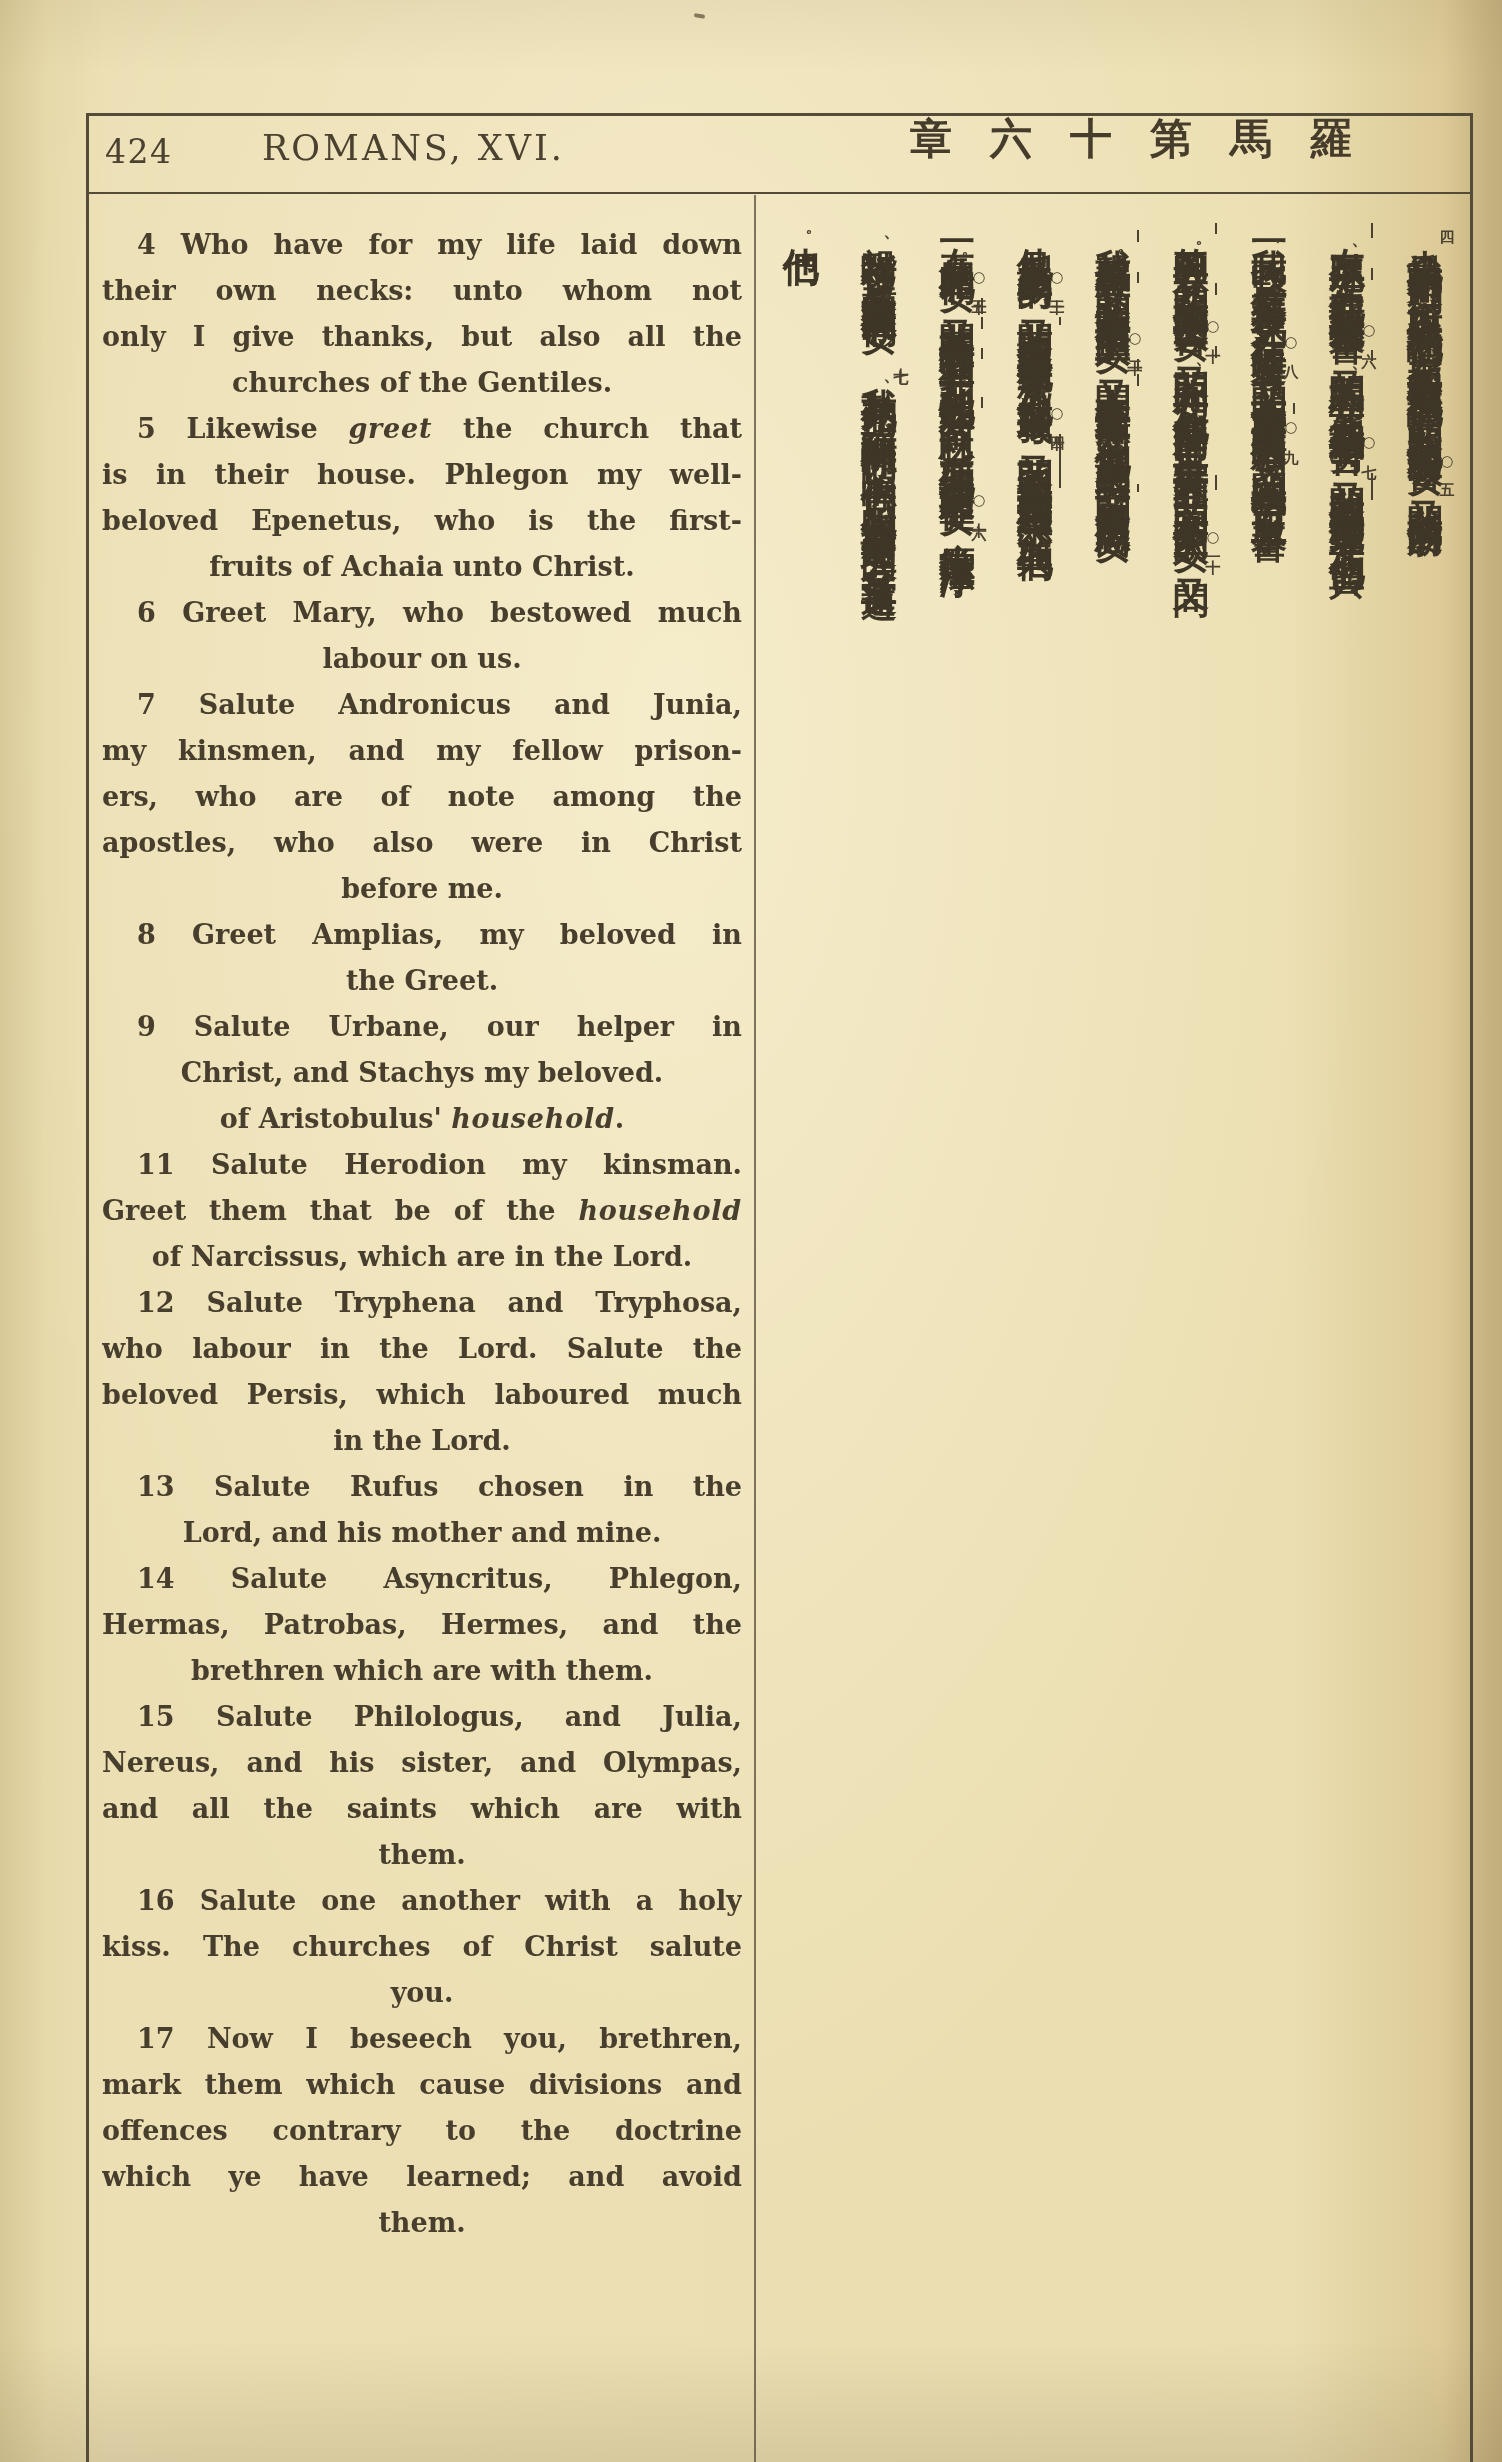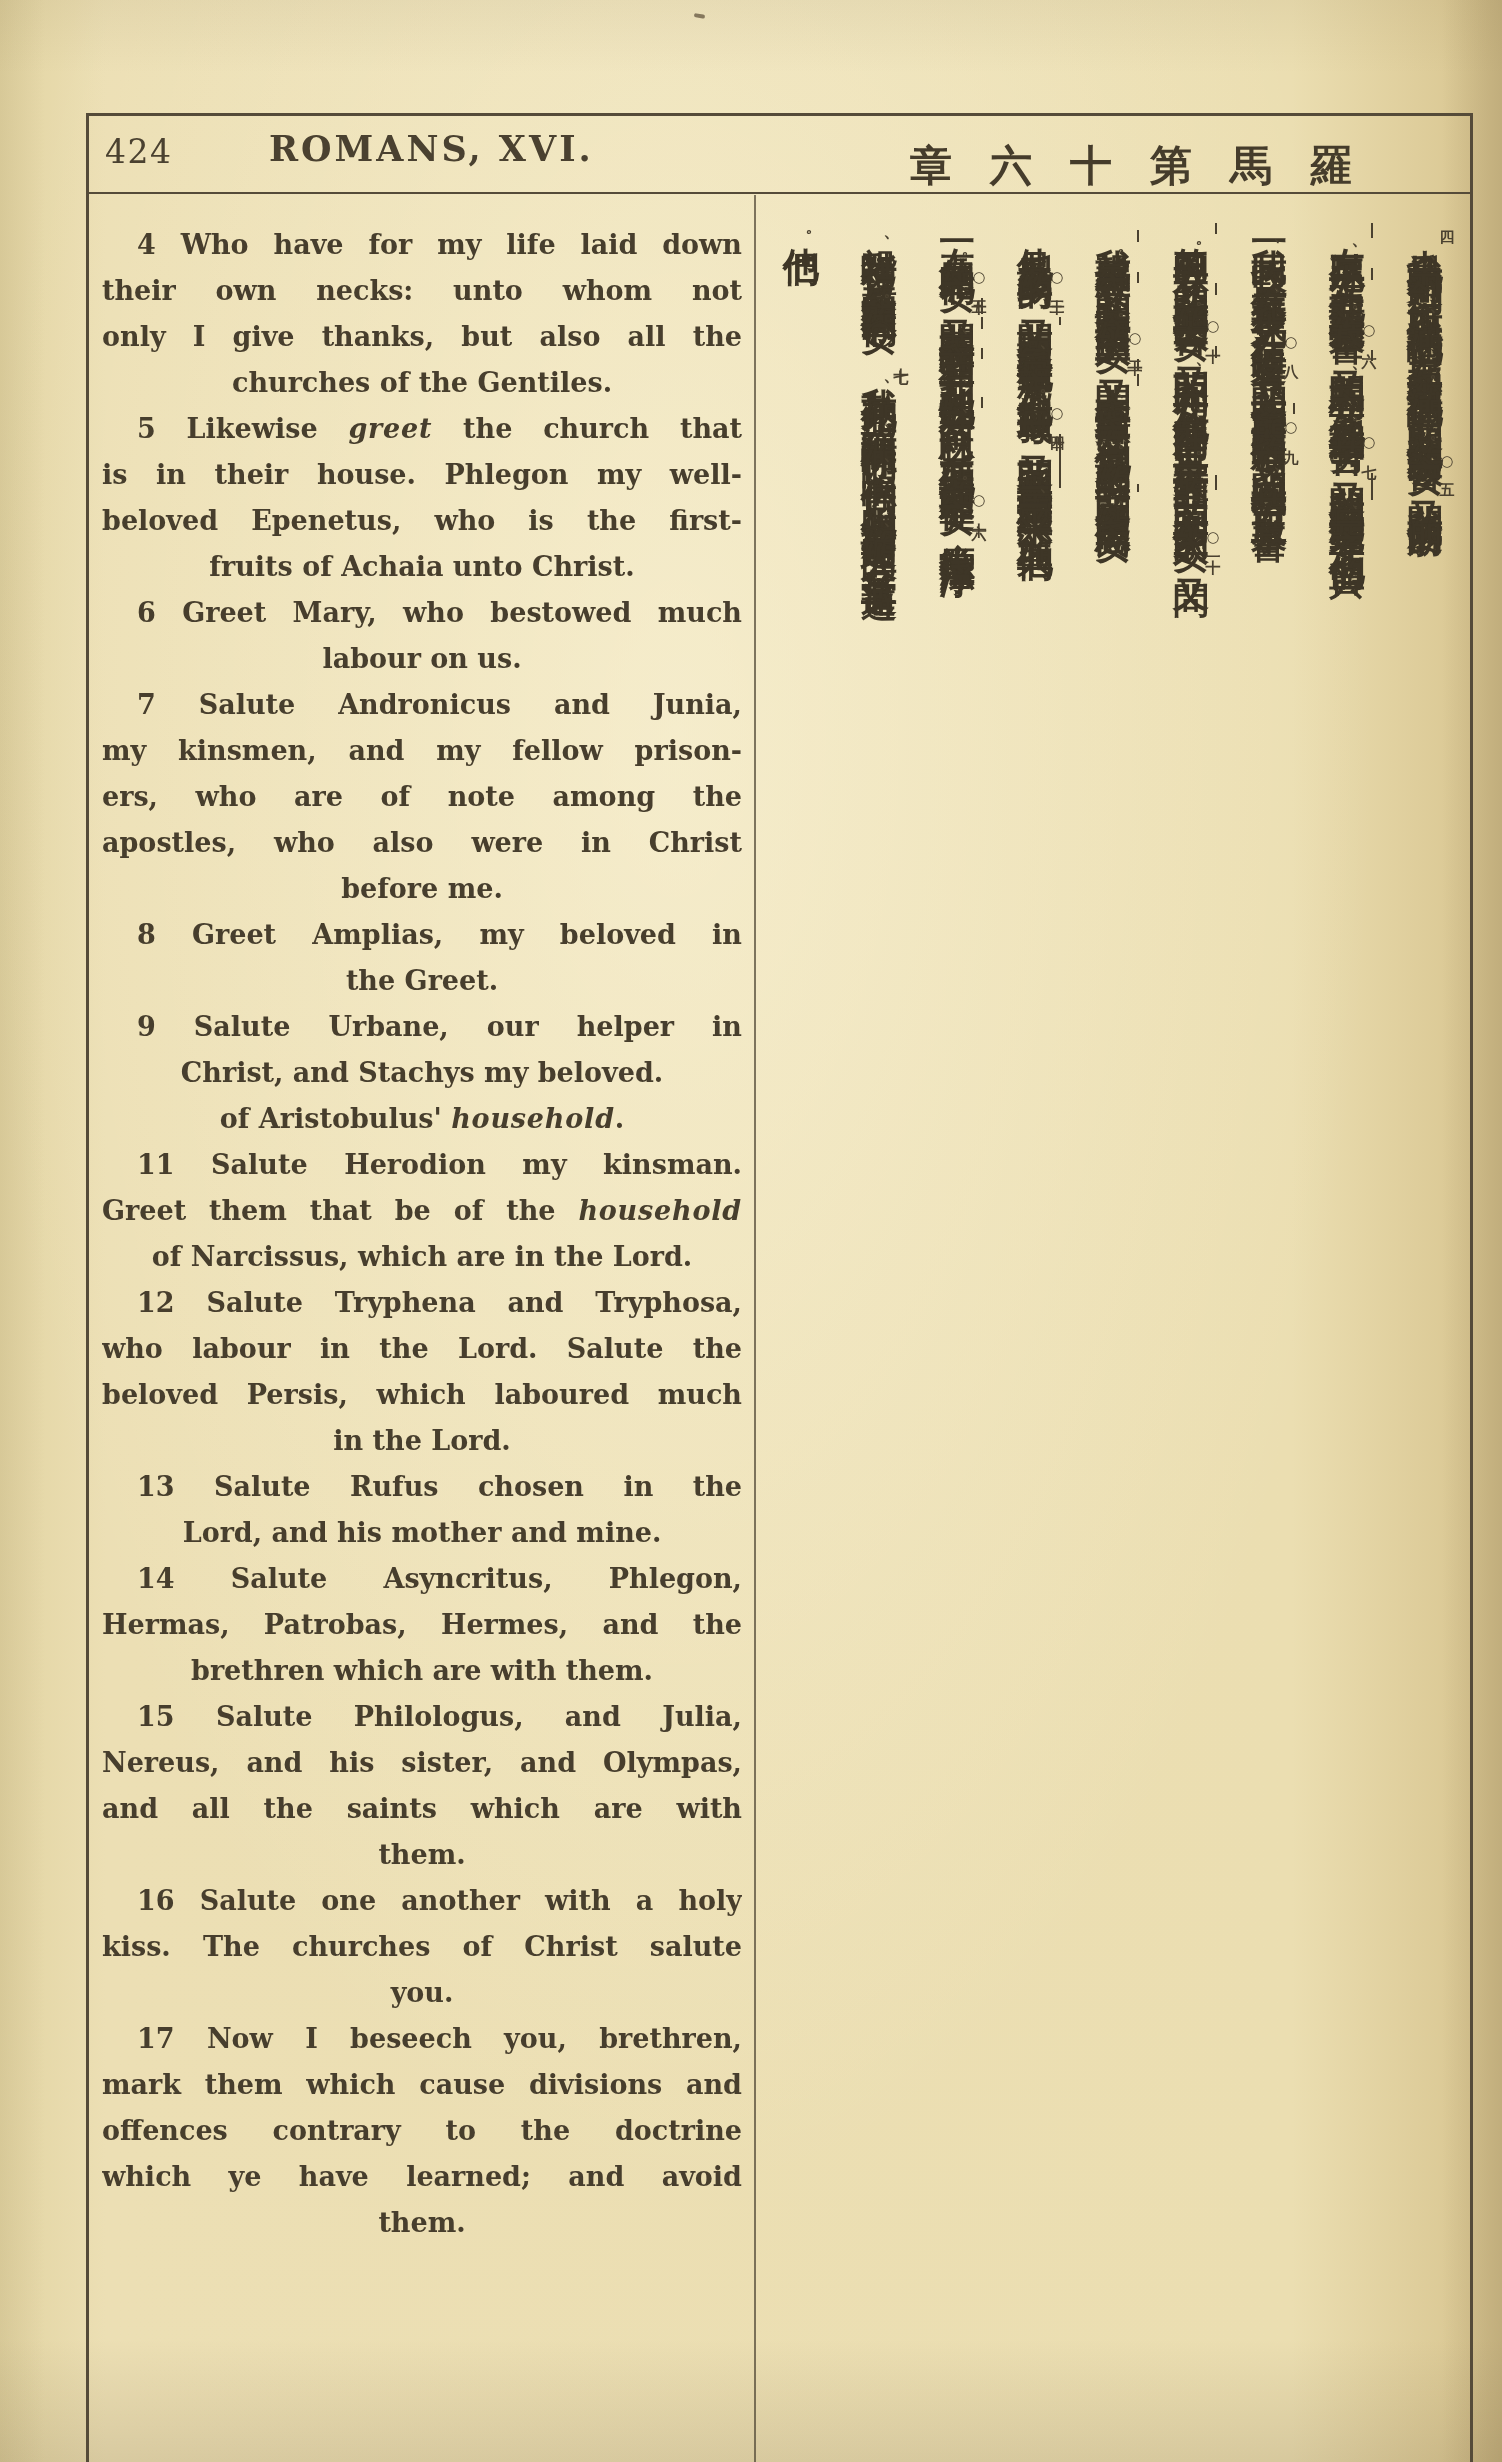--- a/index.html
+++ b/index.html
@@ -23,22 +23,22 @@
       linear-gradient(0deg, rgba(110,90,55,.16) 0%, rgba(110,90,55,0) 5%),
       linear-gradient(180deg, rgba(120,100,60,.08) 0%, rgba(120,100,60,0) 3%);}
   .speck{position:absolute;left:694px;top:13.5px;width:11.3px;height:3.8px;background:#6b5e46;border-radius:2.3px;transform:rotate(10deg);opacity:.8;}
 
   .frame{position:absolute;left:86px;top:113px;width:1381px;height:2350px;
     border-left:3.8px solid #554b39;border-top:3.8px solid #554b39;border-right:3px solid #554b39;}
   .header-rule{position:absolute;left:86px;top:192px;width:1384px;height:2.3px;background:#554b39;}
   .col-divider{position:absolute;left:754px;top:195px;width:1.5px;height:2268px;background:rgba(86,76,58,.75);}
 
   .page-number{position:absolute;left:105px;top:132px;font-size:33px;letter-spacing:1.5px;color:#4a4130;text-align:right;}
-  .running-title{position:absolute;left:269px;top:128px;font-size:35px;letter-spacing:3px;color:#4a4130;font-weight:bold;}
-  .chinese-title{position:absolute;left:910px;top:138px;font-size:42px;letter-spacing:38px;color:#453c2b;white-space:nowrap;font-weight:bold;}
+  .running-title{position:absolute;left:262px;top:128px;font-size:35px;letter-spacing:3px;color:#4a4130;}
+  .chinese-title{position:absolute;left:910px;top:111px;font-size:42px;letter-spacing:38px;color:#453c2b;white-space:nowrap;font-weight:bold;}
 
   
   .ecol{position:absolute;left:102px;top:222px;width:640px;}
   .epara{margin:0;}
   .eline{font-size:27px;line-height:46px;height:46px;overflow:hidden;text-align:justify;color:#473e2d;font-weight:bold;}
   .eline.last{text-align:center;}
   .eline.j::after{content:"";display:inline-block;width:100%;height:0;}
   .eline.first{padding-left:35px;}
   .eline i{letter-spacing:0.8px;}
 

